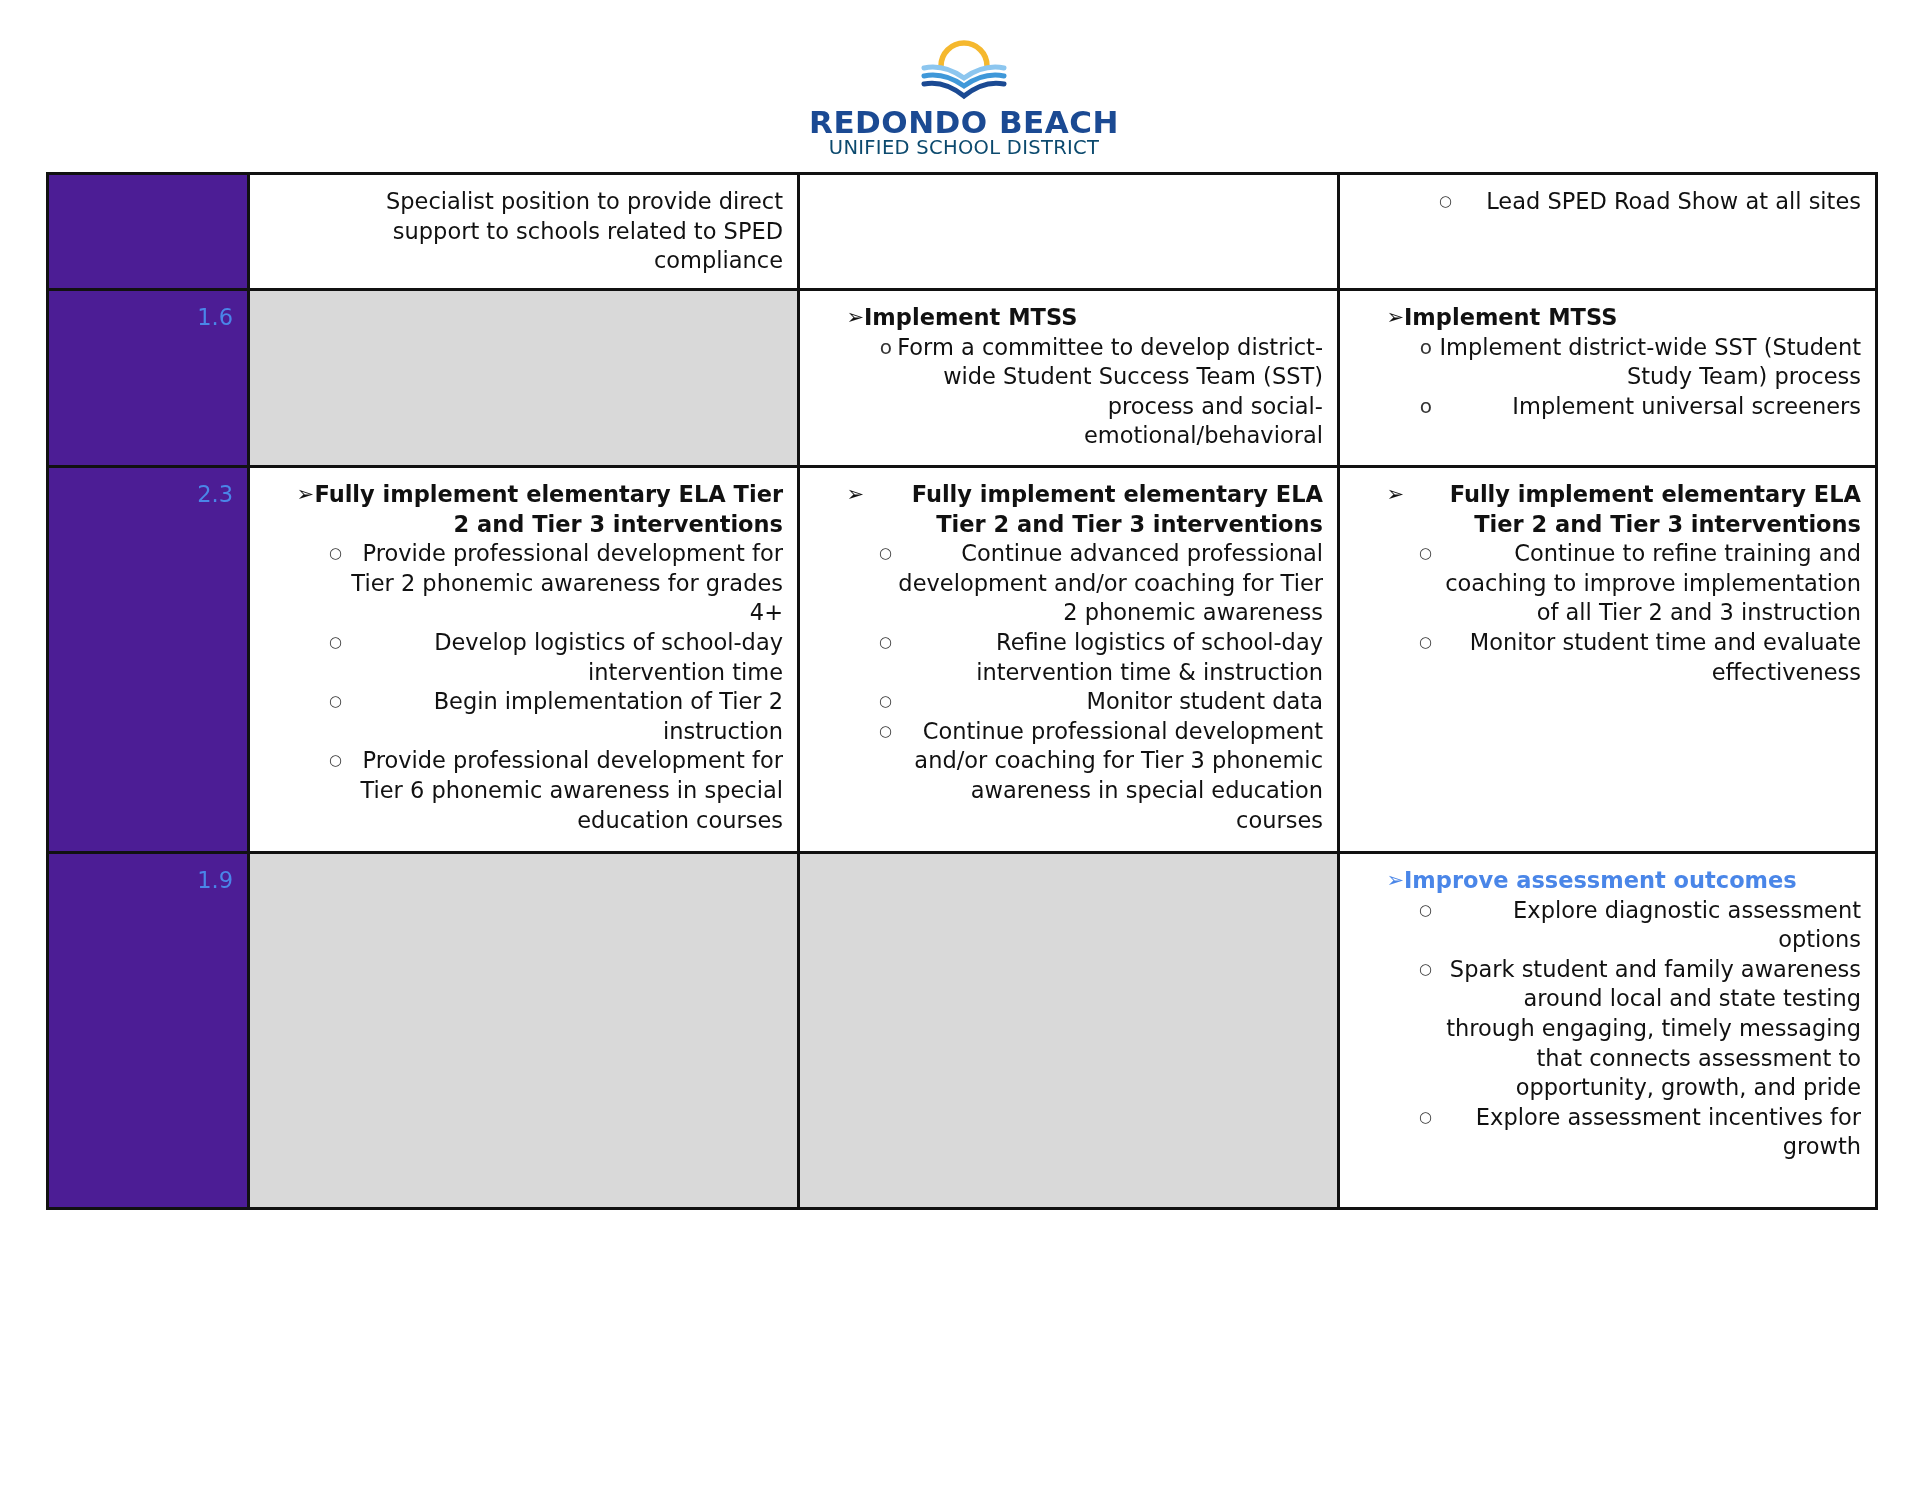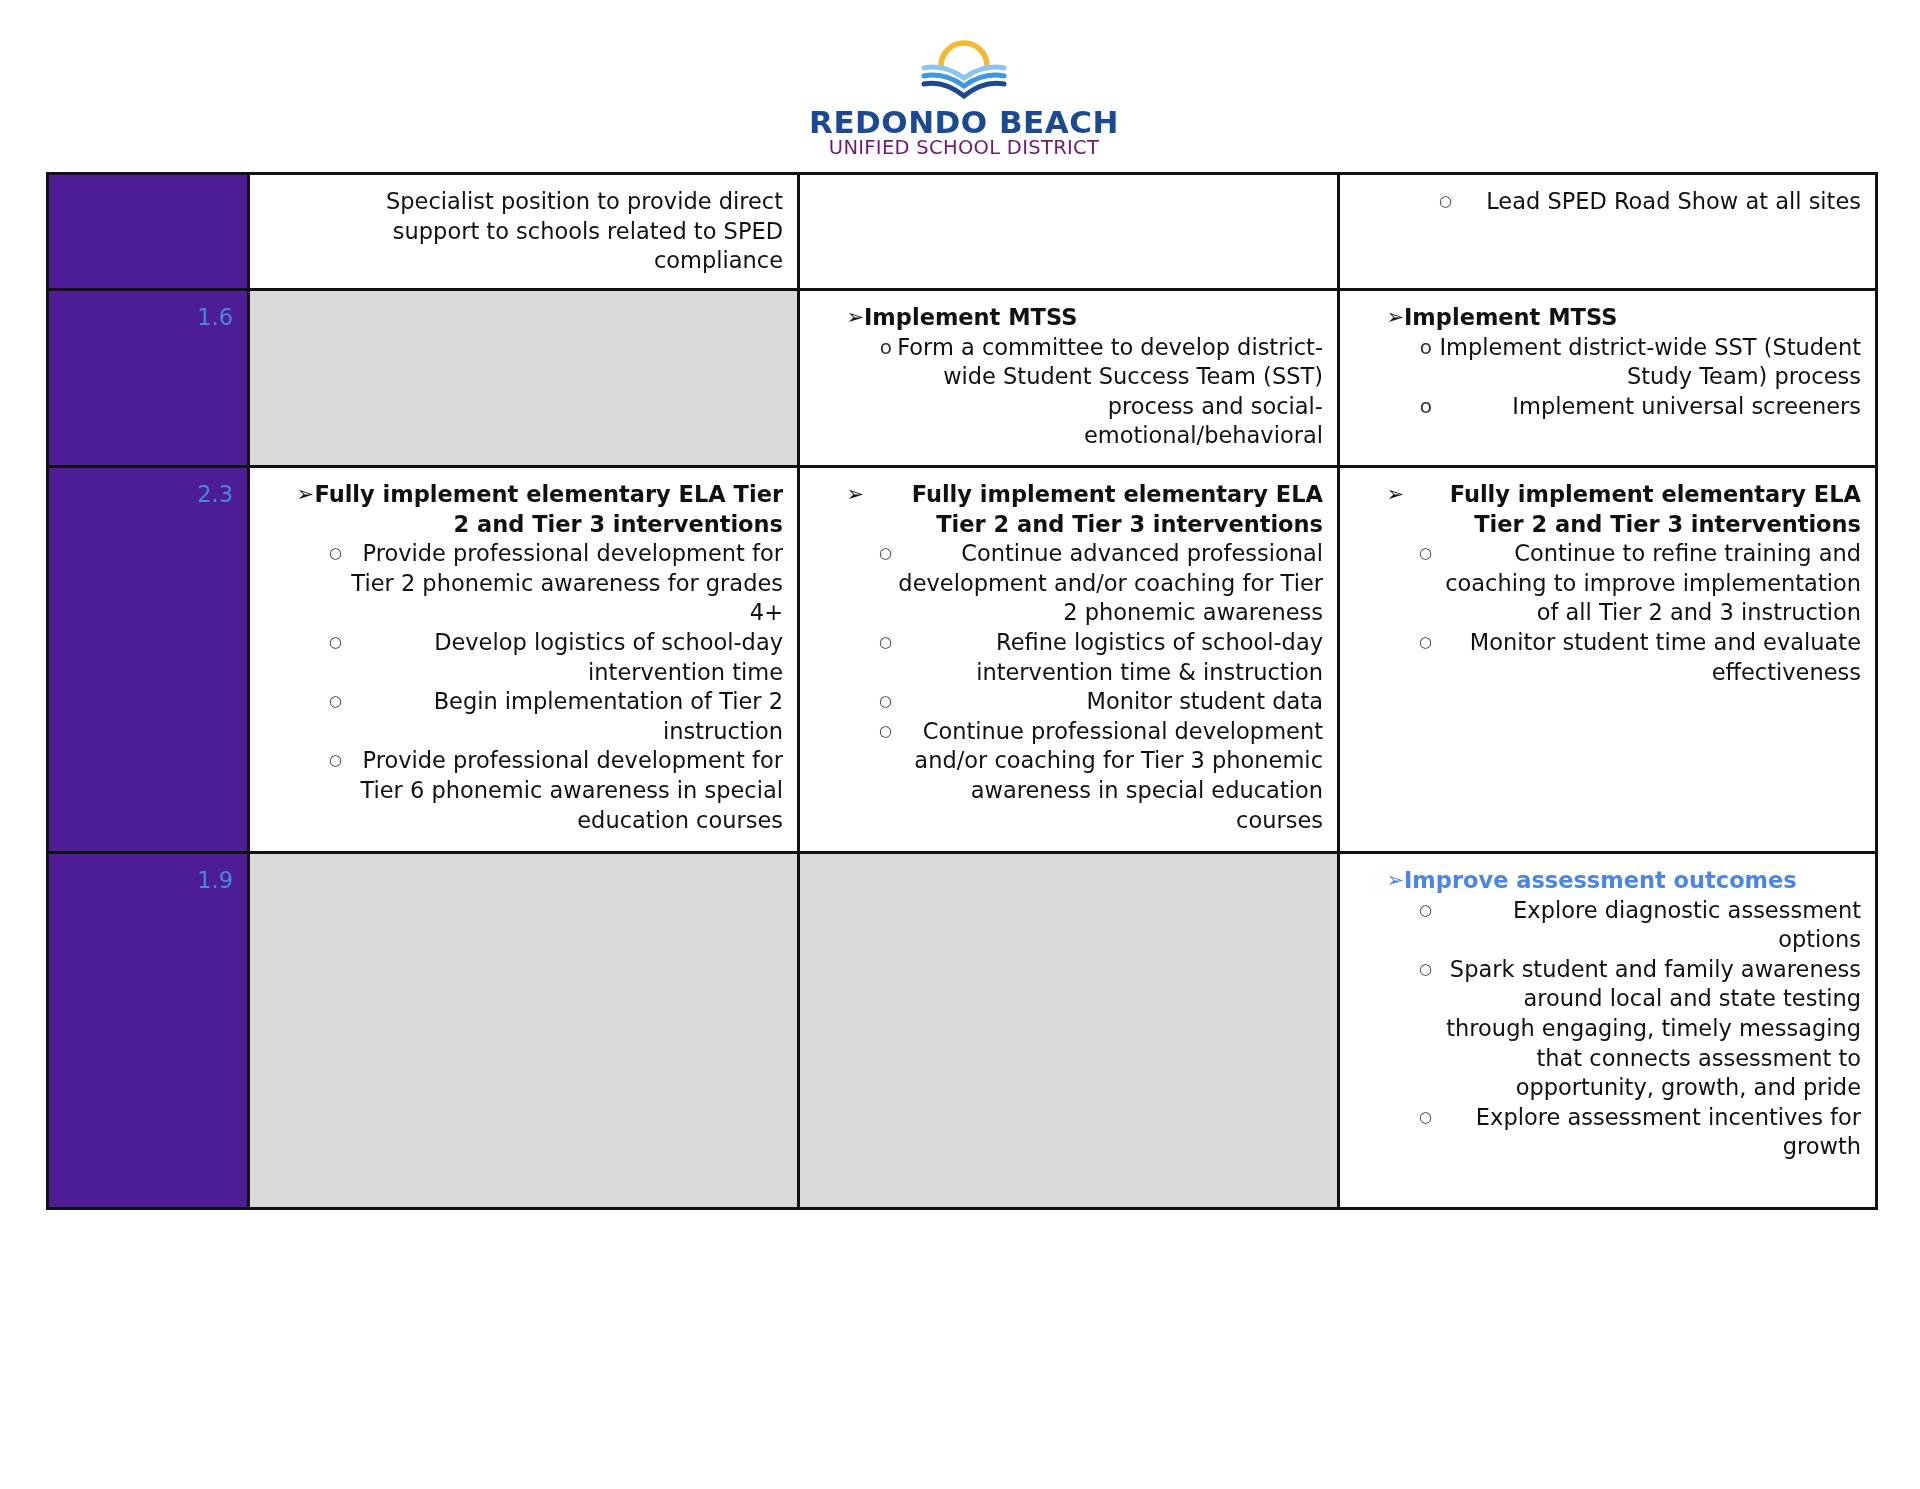--- a/index.html
+++ b/index.html
@@ -14,21 +14,21 @@
     display: flex; flex-direction: column; align-items: center; text-align: center;
   }
   .logo svg { display: block; }
   .logo-title {
     font-family: "DejaVu Sans", sans-serif; font-weight: bold;
     font-size: 31px; letter-spacing: 0.5px; color: #1b4a93; line-height: 32px;
     margin-top: 4px;
   }
   .logo-sub {
     font-family: "DejaVu Sans", sans-serif;
-    font-size: 19.5px; color: #701a75; line-height: 20px; letter-spacing: 0.3px;
+    font-size: 19.5px; color: #0c4a6e; line-height: 20px; letter-spacing: 0.3px;
   }
 
   
   table.plan {
     position: absolute; left: 46px; top: 172px;
     width: 1829px; border-collapse: collapse; table-layout: fixed;
   }
   table.plan td {
     border: 3px solid #111111; vertical-align: top; padding: 12px 14px 8px 14px;
     font-size: 22.5px; line-height: 29.6px; box-sizing: border-box; text-align: right;

